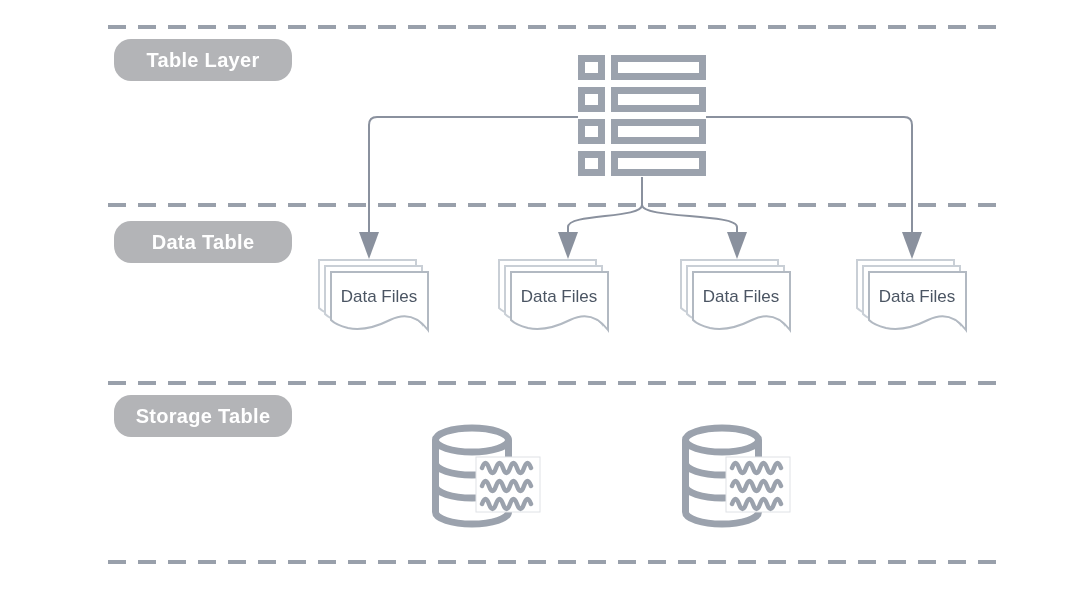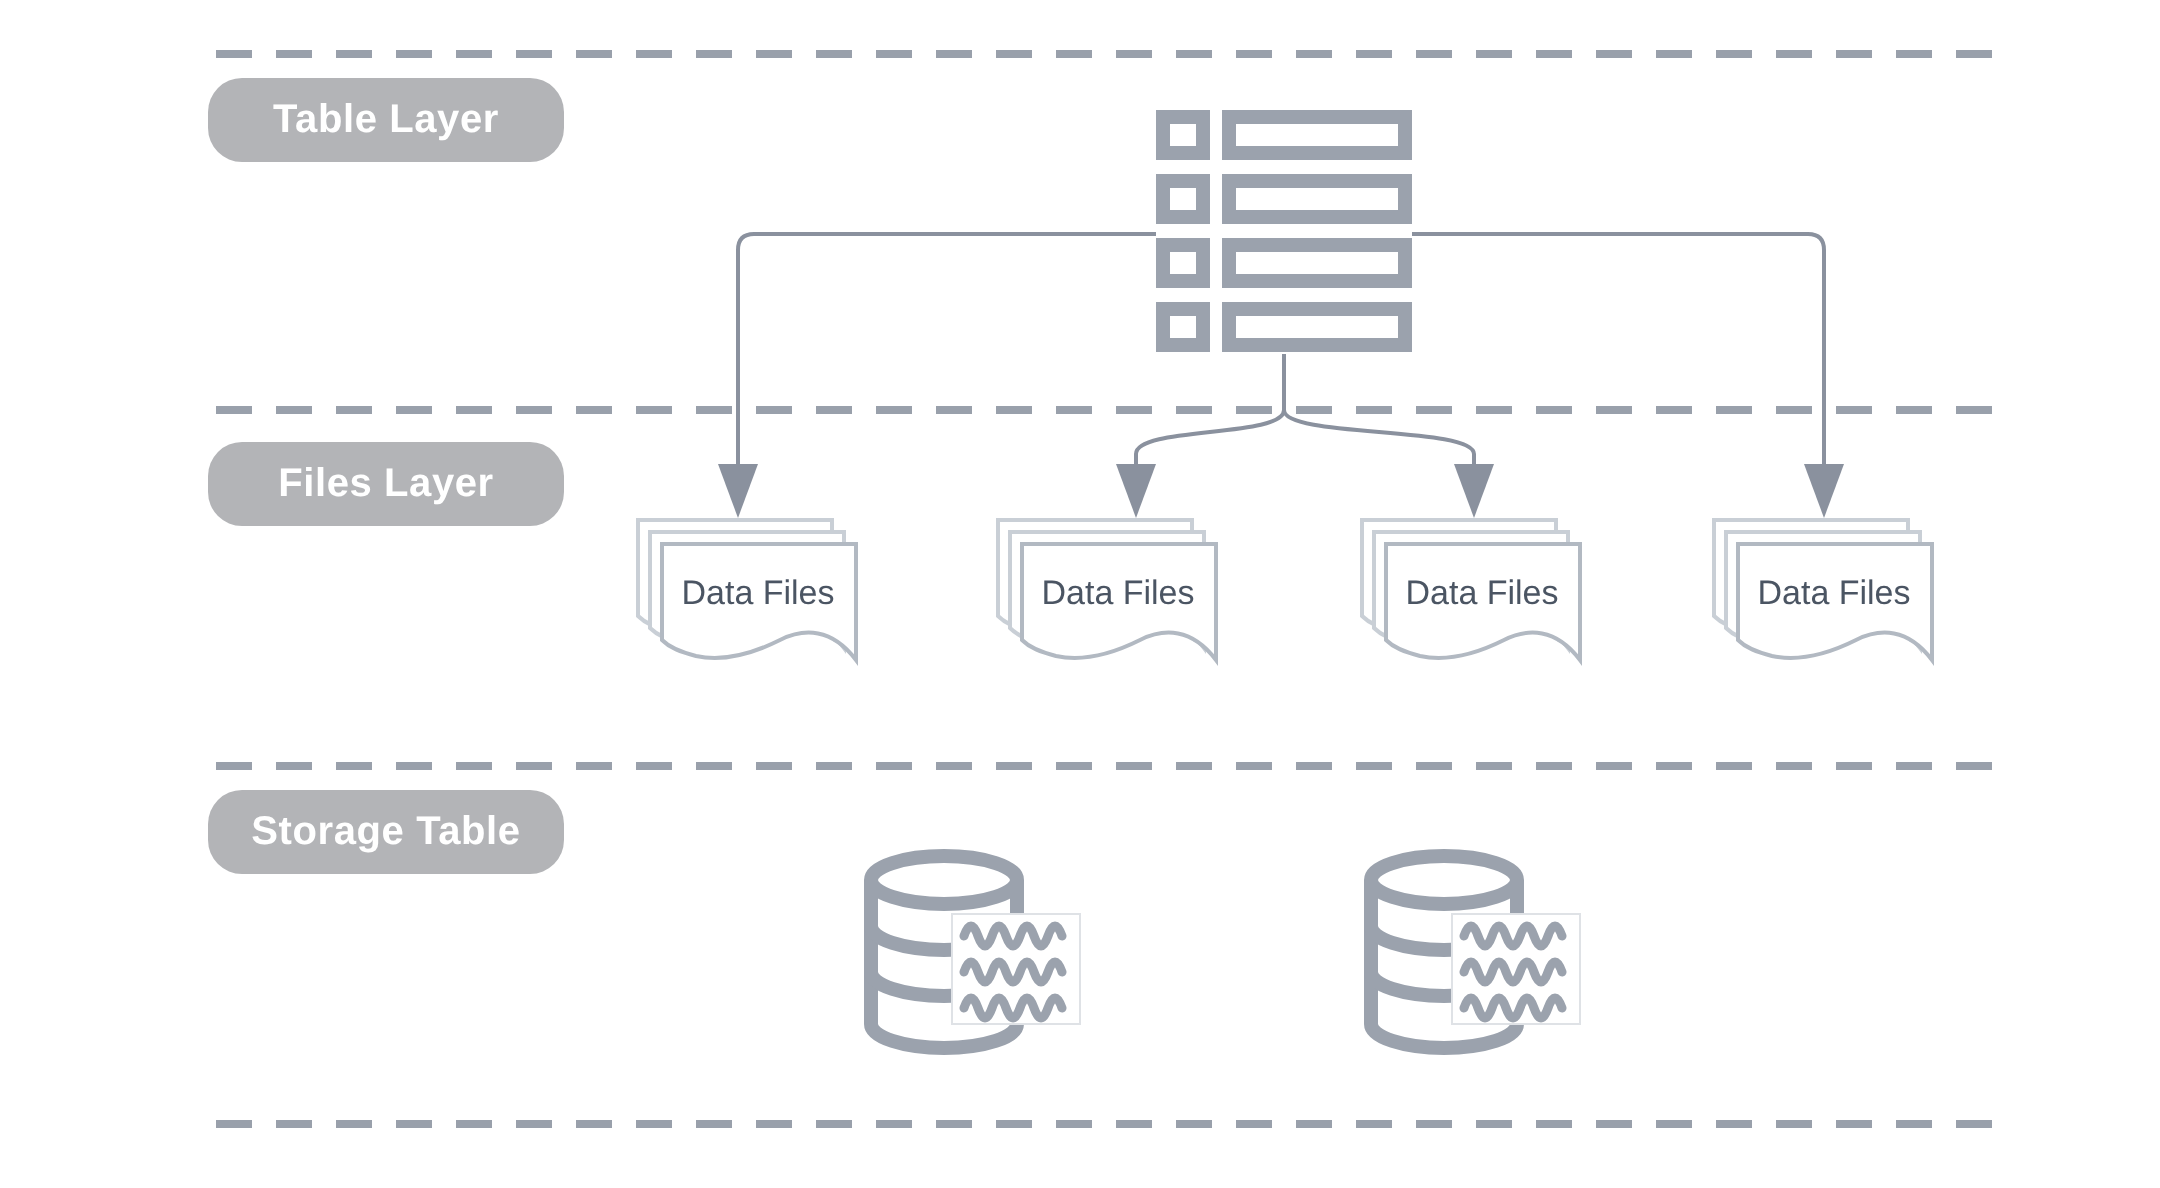--- a/index.html
+++ b/index.html
@@ -18,21 +18,21 @@
   body{background:#fff;font-family:"Liberation Sans",sans-serif;}
   .canvas{
     position:relative;width:1080px;height:594px;
     background:var(--background);overflow:hidden;
   }
   .divider{
     position:absolute;left:108px;width:896px;height:4px;
     background:repeating-linear-gradient(to right,var(--dash) 0 18px,transparent 18px 30px);
   }
   .layer-label{
-    position:absolute;left:104px;width:178px;height:42px;
+    position:absolute;left:114px;width:178px;height:42px;
     background:var(--label-bg);border-radius:17px;
     color:var(--label-text);font-size:20px;font-weight:bold;
     line-height:42px;text-align:center;letter-spacing:.3px;
   }
   .abs{position:absolute;}
   svg{display:block;}
   .tbl-row{fill:none;stroke:var(--icon-stroke);stroke-width:7;}
   .conn{fill:none;stroke:var(--connector);stroke-width:2;}
   .arrow{fill:var(--connector);stroke:none;}
   .page-back{fill:#ffffff;stroke:var(--page-border-back);stroke-width:2;}
@@ -52,21 +52,21 @@
 </svg>
 
 <div class="canvas">
 
   <div class="divider" style="top:25px"></div>
   <div class="divider" style="top:203px"></div>
   <div class="divider" style="top:381px"></div>
   <div class="divider" style="top:560px"></div>
 
   <div class="layer-label" style="top:39px">Table Layer</div>
-  <div class="layer-label" style="top:221px">Files Layer</div>
+  <div class="layer-label" style="top:221px">Data Table</div>
   <div class="layer-label" style="top:395px">Storage Table</div>
 
   <svg class="abs" style="left:0;top:0" width="1080" height="594">
     <path class="conn" d="M 578 117 L 377 117 Q 369 117 369 125 L 369 232"></path>
     <path class="conn" d="M 706 117 L 904 117 Q 912 117 912 125 L 912 232"></path>
     <path class="conn" d="M 642 177 L 642 205"></path>
     <path class="conn" d="M 642 205 C 642 219 568 213 568 227 L 568 232"></path>
     <path class="conn" d="M 642 205 C 642 219 737 213 737 227 L 737 232"></path>
     <polygon class="arrow" points="359,232 379,232 369,259"></polygon>
     <polygon class="arrow" points="558,232 578,232 568,259"></polygon>

